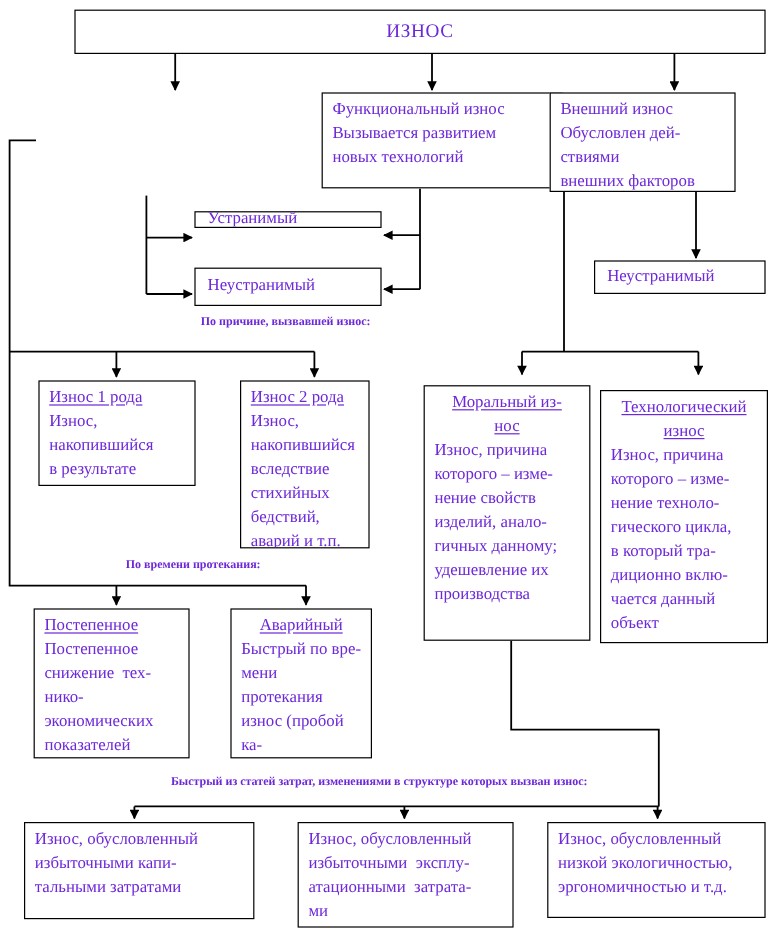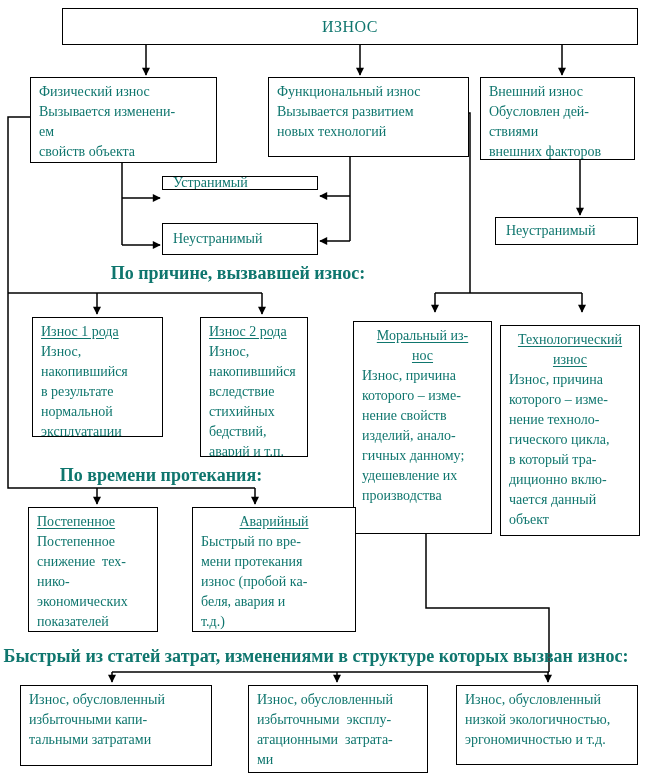--- a/index.html
+++ b/index.html
@@ -1,21 +1,21 @@
 <!DOCTYPE html>
 <html><head>
 <meta charset="utf-8">
 <style>
   html,body{margin:0;padding:0;background:#ffffff;}
   .canvas{
     position:relative;
     width:652px;height:779px;
     background:#ffffff;
     font-family:"Liberation Serif","DejaVu Serif",serif;
-    color:#0f766e;
+    color:#6d28d9;
     overflow:hidden;
   }
   svg.connectors{position:absolute;left:0;top:0;width:652px;height:779px;}
   .node{
     position:absolute;
     border:1.5px solid #000;
     background:#fff;
     box-sizing:border-box;
     font-size:14px;
     line-height:20px;
@@ -23,21 +23,21 @@
     overflow:hidden;
   }
   .node .body{white-space:pre-wrap;}
   .node .title{white-space:pre-wrap;text-decoration:underline;text-underline-offset:2px;}
   .node .title.center{text-align:center;}
   .single{display:flex;align-items:center;padding:0 0 0 10px;}
   .root-node{display:flex;align-items:center;justify-content:center;font-size:16px;letter-spacing:.5px;}
   .section-label{
     position:absolute;
     font-weight:bold;
-    font-size:18px;
+    font-size:10px;
     text-align:center;
     white-space:nowrap;
   }
 </style>
 </head>
 <body>
 
 <div class="canvas">
 
   <svg class="connectors" viewBox="0 0 652 779" xmlns="http://www.w3.org/2000/svg">
@@ -79,51 +79,45 @@
       <line x1="112" y1="672" x2="112" y2="682" marker-end="url(#arrow)"></line>
       <line x1="337" y1="672" x2="337" y2="682" marker-end="url(#arrow)"></line>
       <line x1="548" y1="672" x2="548" y2="682" marker-end="url(#arrow)"></line>
     </g>
   </svg>
 
   <div class="node root-node" style="left:62px;top:8px;width:576px;height:37px;">
     <span>ИЗНОС</span>
   </div>
 
-  <div class="node" style="left:30px;top:77px;width:187px;height:86px;">
-    <div class="body">Физический износ
-Вызывается изменени-
-ем
-свойств объекта</div>
-  </div>
   <div class="node" style="left:252px;top:77px;width:201px;height:80px;margin-left:16px;">
     <div class="body">Функциональный износ
 Вызывается развитием
 новых технологий</div>
   </div>
-  <div class="node" style="left:480px;top:77px;width:155px;height:83px;">
+  <div class="node" style="left:458px;top:77px;width:155px;height:83px;">
     <div class="body">Внешний износ
 Обусловлен дей-
 ствиями
 внешних факторов</div>
   </div>
 
   <div class="node single" style="left:162px;top:176px;width:156px;height:14px;">
     <span>Устранимый</span>
   </div>
   <div class="node single" style="left:162px;top:223px;width:156px;height:32px;">
     <span>Неустранимый</span>
   </div>
   <div class="node single" style="left:495px;top:217px;width:143px;height:28px;">
     <span>Неустранимый</span>
   </div>
 
   <div class="section-label" style="left:98px;top:263px;width:280px;">По причине, вызвавшей износ:</div>
 
-  <div class="node" style="left:32px;top:317px;width:131px;height:120px;">
+  <div class="node" style="left:32px;top:317px;width:131px;height:88px;">
     <div class="title">Износ 1 рода</div>
     <div class="body">Износ,
 накопившийся
 в результате
 нормальной
 эксплуатации</div>
   </div>
   <div class="node" style="left:200px;top:317px;width:108px;height:140px;">
     <div class="title">Износ 2 рода</div>
     <div class="body">Износ,
@@ -160,21 +154,21 @@
   <div class="section-label" style="left:41px;top:465px;width:240px;">По времени протекания:</div>
 
   <div class="node" style="left:28px;top:507px;width:130px;height:125px;">
     <div class="title">Постепенное</div>
     <div class="body">Постепенное
 снижение  тех-
 нико-
 экономических
 показателей</div>
   </div>
-  <div class="node" style="left:192px;top:507px;width:164px;height:125px;">
+  <div class="node" style="left:192px;top:507px;width:118px;height:125px;">
     <div class="title center">Аварийный</div>
     <div class="body">Быстрый по вре-
 мени протекания
 износ (пробой ка-
 беля, авария и
 т.д.)</div>
   </div>
 
   <div class="section-label" style="left:0px;top:646px;width:632px;">Быстрый из статей затрат, изменениями в структуре которых вызван износ:</div>
 

